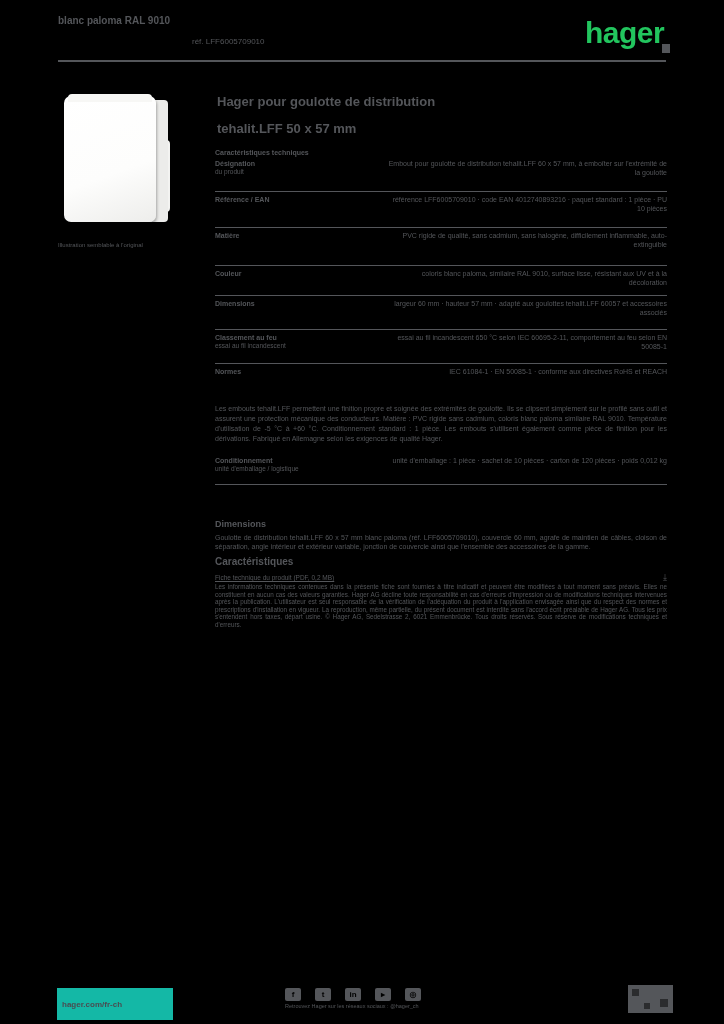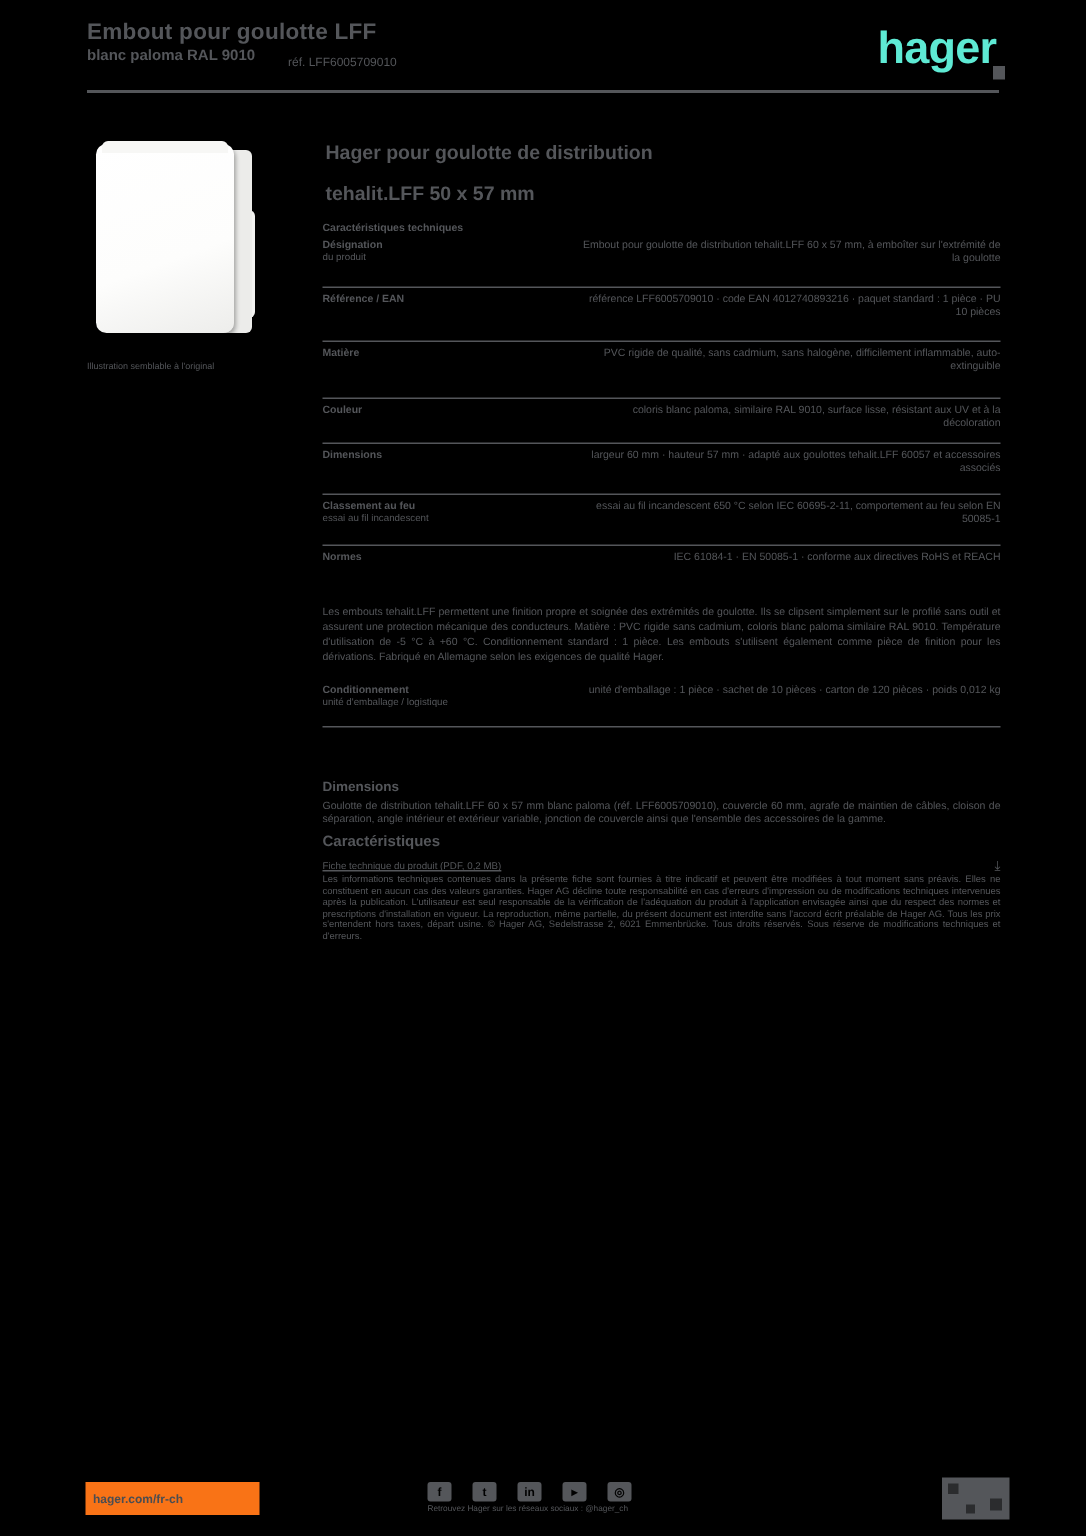--- a/index.html
+++ b/index.html
@@ -7,21 +7,21 @@
   .page {
     position:relative; width:724px; height:1024px; background:#000000;
     font-family:"Liberation Sans", sans-serif; color:#54565A; overflow:hidden;
   }
   
   .hdr-title { position:absolute; left:58px; top:13px; }
   .hdr-line1, .hdr-line2 { font-size:15px; font-weight:bold; line-height:17px; letter-spacing:0.2px; }
   .hdr-sub { font-size:10px; line-height:12px; margin-top:2px; font-weight:bold; }
   .hdr-ref { position:absolute; left:192px; top:37px; font-size:8px; }
   .logo { position:absolute; left:585px; top:16px; font-size:30px; font-weight:bold;
-          color:#5eead4; letter-spacing:-0.5px; line-height:34px; }
+          color:#22c55e; letter-spacing:-0.5px; line-height:34px; }
   .logo-mark { position:absolute; left:662px; top:44px; width:8px; height:9px; background:#54565A; }
   .hdr-rule { position:absolute; left:58px; top:60px; width:608px; height:2px; background:#54565A; }
   
   .prod { position:absolute; left:62px; top:92px; width:112px; height:138px; }
   .prod .tab { position:absolute; right:4px; top:48px; width:32px; height:72px;
                background:#f3f3f1; border-radius:4px; box-shadow:0 2px 3px rgba(0,0,0,.35); }
   .prod .side { position:absolute; left:84px; top:8px; width:22px; height:122px;
                 background:#ececea; border-radius:4px; }
   .prod .face { position:absolute; left:2px; top:4px; width:92px; height:126px;
                 background:linear-gradient(160deg,#ffffff 0%,#fdfdfc 60%,#ededeb 100%);
@@ -48,40 +48,39 @@
   .m-acc-h { position:absolute; top:427px; left:0; font-size:9px; font-weight:bold; }
   .m-acc-t { position:absolute; top:441px; left:0; width:452px; font-size:7px; line-height:9px; text-align:justify; }
   .m-dl-h { position:absolute; top:464px; left:0; font-size:10px; font-weight:bold; }
   .dl-row { position:absolute; top:481px; left:0; width:452px; display:flex;
             justify-content:space-between; align-items:center; }
   .dl-link { font-size:6.5px; text-decoration:underline; color:#54565A; cursor:pointer; }
   .dl-icon { font-size:9px; line-height:9px; cursor:pointer; }
   .m-disc { position:absolute; top:491px; left:0; width:452px; font-size:6.3px;
             line-height:7.6px; text-align:justify; }
   
-  .site-box { position:absolute; left:57px; top:988px; width:116px; height:22px; background:#f97316;
+  .site-box { position:absolute; left:57px; top:988px; width:116px; height:32px; background:#14b8a6;
               display:flex; align-items:center; padding-left:5px; cursor:pointer; }
   .site-box span { font-size:8px; color:#4a4d52; font-weight:600; }
   .social { position:absolute; left:285px; top:988px; display:flex; gap:14px; }
   .soc { width:16px; height:13px; background:#54565A; color:#000;
          font-size:8px; font-weight:bold; line-height:13px; text-align:center;
          border-radius:2px; cursor:pointer; }
   .soc-cap { position:absolute; left:285px; top:1003px; width:175px; font-size:5.5px; line-height:6.5px; }
   .qr { position:absolute; left:628px; top:985px; width:45px; height:28px; background:#54565A; }
   .qr .q1 { position:absolute; left:4px; top:4px; width:7px; height:7px; background:#2b2c2e; }
   .qr .q2 { position:absolute; right:5px; top:14px; width:8px; height:8px; background:#2b2c2e; }
   .qr .q3 { position:absolute; left:16px; bottom:4px; width:6px; height:6px; background:#2b2c2e; }
 </style>
 </head>
 <body>
 
 <div class="page">
 
   <div class="hdr-title">
-    <div class="hdr-line1">Embout pour goulotte LFF</div>
     <div class="hdr-sub">blanc paloma RAL 9010</div>
   </div>
   <div class="hdr-ref">réf. LFF6005709010</div>
   <div class="logo">hager</div>
   <div class="logo-mark"></div>
   <div class="hdr-rule"></div>
 
   <div class="prod">
     <div class="tab"></div>
     <div class="side"></div>

